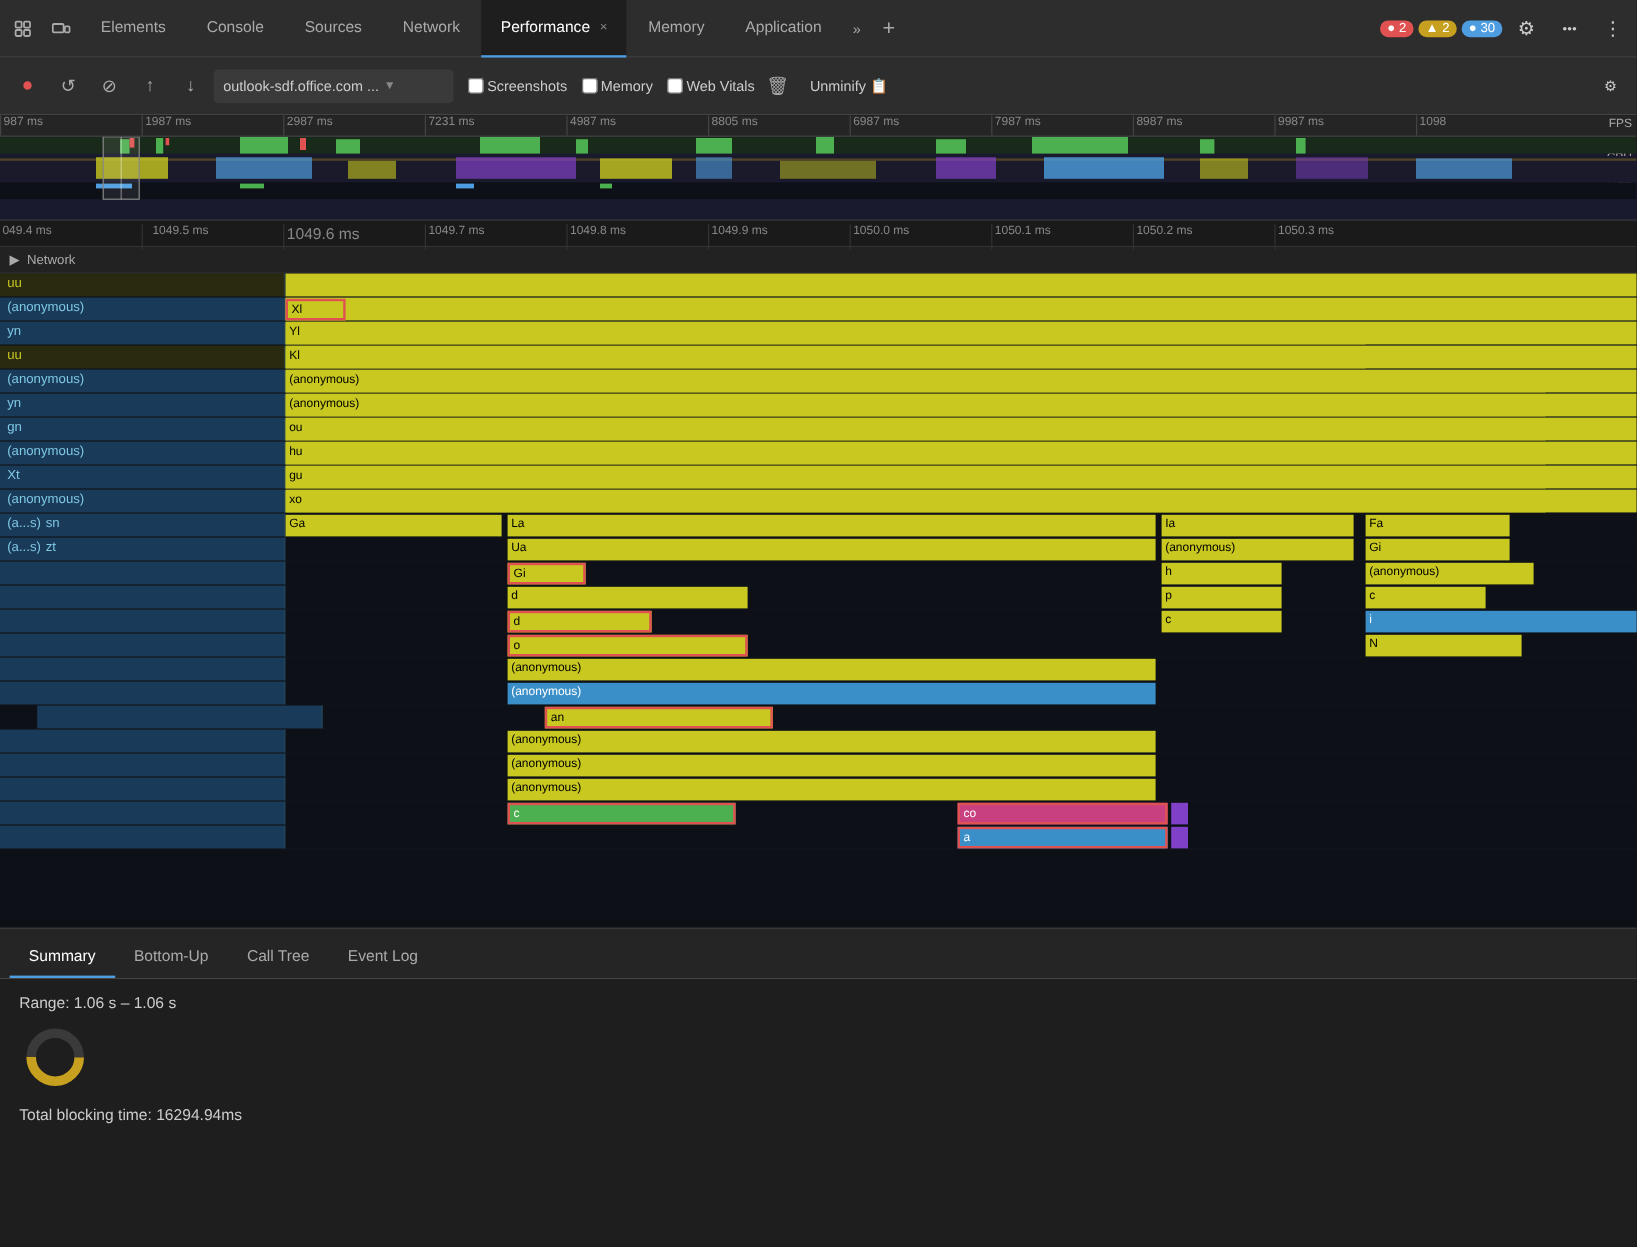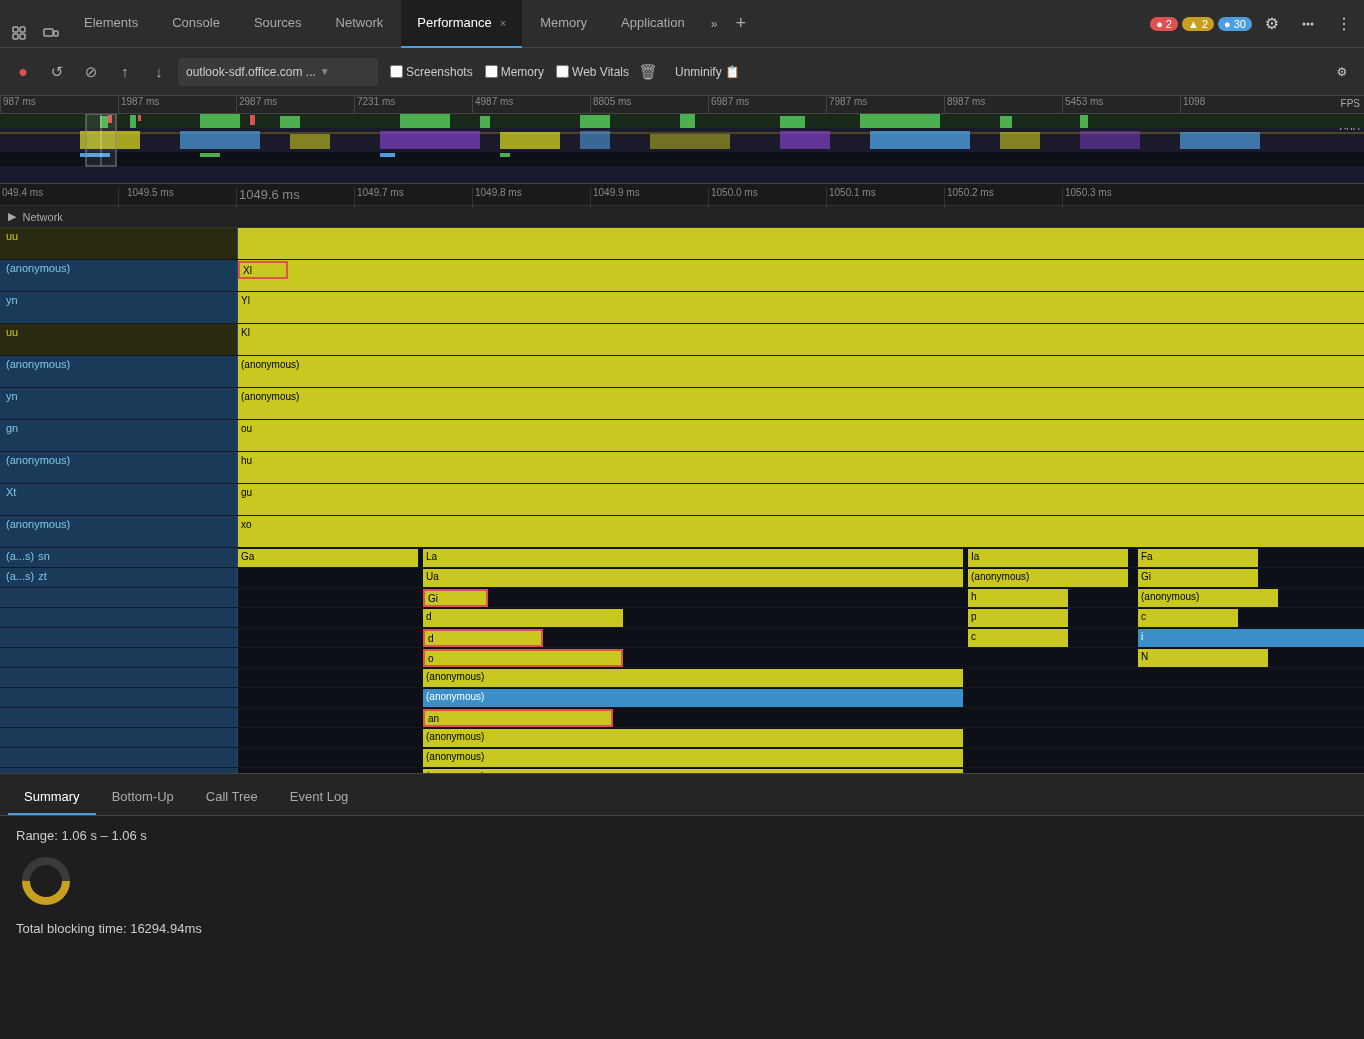--- a/index.html
+++ b/index.html
@@ -3,21 +3,21 @@
   <meta charset="utf-8">
   <style>
     * { margin: 0; padding: 0; box-sizing: border-box; }
     body { background: #1e1e1e; color: #ccc; font-family: 'Segoe UI', Arial, sans-serif; font-size: 12px; width: 1364px; height: 1039px; overflow: hidden; }
 
     
     .tab-bar {
       display: flex; align-items: center; background: #2d2d2d; height: 48px;
       border-bottom: 1px solid #444; padding: 0 4px;
     }
-    .tab-bar-left { display: flex; align-items: flex-end; gap: 2px; }
+    .tab-bar-left { display: flex; align-items: center; gap: 2px; }
     .tab-icon-btn { width: 30px; height: 30px; display: flex; align-items: center; justify-content: center; color: #aaa; cursor: pointer; border-radius: 4px; }
     .tab { padding: 0 16px; height: 48px; display: flex; align-items: center; cursor: pointer; color: #aaa; border-bottom: 2px solid transparent; font-size: 13px; }
     .tab.active { color: #fff; border-bottom: 2px solid #4e9de0; background: #1e1e1e; }
     .tab .close-x { margin-left: 8px; color: #888; font-size: 11px; }
     .tab-more { padding: 0 8px; height: 48px; display: flex; align-items: center; color: #aaa; cursor: pointer; }
     .tab-add { padding: 0 8px; height: 48px; display: flex; align-items: center; color: #aaa; cursor: pointer; font-size: 18px; }
     .tab-right { margin-left: auto; display: flex; align-items: center; gap: 4px; }
     .badge-red { background: #e05252; color: #fff; border-radius: 10px; padding: 1px 6px; font-size: 11px; }
     .badge-yellow { background: #c8a020; color: #fff; border-radius: 10px; padding: 1px 6px; font-size: 11px; }
     .badge-blue { background: #4e9de0; color: #fff; border-radius: 10px; padding: 1px 6px; font-size: 11px; }
@@ -50,21 +50,21 @@
     .flame-area {
       background: #0d1117; overflow-y: auto; overflow-x: hidden;
       border-bottom: 1px solid #444;
     }
     .flame-ruler {
       display: flex; height: 22px; background: #1a1a1a; border-bottom: 1px solid #333; position: sticky; top: 0; z-index: 10;
     }
     .flame-network-label {
       height: 22px; background: #222; border-bottom: 1px solid #333; display: flex; align-items: center; padding-left: 8px; color: #aaa; font-size: 11px; gap: 6px;
     }
-    .flame-row { display: flex; height: 32px; position: relative; border-bottom: 1px solid rgba(255,255,255,0.03); }
+    .flame-row { display: flex; height: 20px; position: relative; border-bottom: 1px solid rgba(255,255,255,0.03); }
     .flame-row:nth-child(even) { background: rgba(255,255,255,0.01); }
     .flame-left { width: 238px; min-width: 238px; background: #1a2a3a; color: #7ec8e3; font-size: 11px; padding: 2px 6px; border-right: 1px solid #2a4a5a; overflow: hidden; text-overflow: ellipsis; white-space: nowrap; }
     .flame-left.yellow { background: #2a2a10; color: #c8c820; }
     .flame-block { position: absolute; height: 18px; top: 1px; font-size: 10px; overflow: hidden; text-overflow: ellipsis; white-space: nowrap; padding: 2px 3px; cursor: pointer; }
     .fb-yellow { background: #c8c820; color: #000; }
     .fb-blue { background: #3a8fc8; color: #fff; }
     .fb-green { background: #4caf50; color: #fff; }
     .fb-pink { background: #c84080; color: #fff; }
 
     
@@ -189,21 +189,21 @@
   <div class="timeline-ruler" style="position:relative;">
     <span class="ruler-tick" style="left:0px;">987 ms</span>
     <span class="ruler-tick" style="left:118px;">1987 ms</span>
     <span class="ruler-tick" style="left:236px;">2987 ms</span>
     <span class="ruler-tick" style="left:354px;">7231 ms</span>
     <span class="ruler-tick" style="left:472px;">4987 ms</span>
     <span class="ruler-tick" style="left:590px;">8805 ms</span>
     <span class="ruler-tick" style="left:708px;">6987 ms</span>
     <span class="ruler-tick" style="left:826px;">7987 ms</span>
     <span class="ruler-tick" style="left:944px;">8987 ms</span>
-    <span class="ruler-tick" style="left:1062px;">5453 ms</span>
+    <span class="ruler-tick" style="left:1062px;">9987 ms</span>
     <span class="ruler-tick" style="left:1180px;">1098</span>
     <span style="position:absolute;right:4px;top:2px;color:#aaa;font-size:10px;">FPS</span>
     <span style="position:absolute;right:4px;top:30px;color:#aaa;font-size:10px;">CPU</span>
     <span style="position:absolute;right:4px;top:55px;color:#aaa;font-size:10px;">NET</span>
   </div>
 
   <svg width="1364" height="70" style="position:absolute;top:18px;left:0;">
 
     <rect x="0" y="0" width="1364" height="14" fill="#1a2a1a"></rect>
     <rect x="100" y="2" width="8" height="12" fill="#4caf50"></rect>
@@ -405,21 +405,21 @@
     </div>
   </div>
 
   <div class="flame-row" style="height:20px;">
     <div class="flame-left" style="background:#1a3a5a;color:#7ec8e3;"></div>
     <div style="flex:1;background:#0d1117;position:relative;">
       <div class="flame-block fb-blue" style="left:185px;width:540px;">(anonymous)</div>
     </div>
   </div>
 
-  <div class="flame-row" style="height:20px;">
+  <div class="flame-row" style="height:20px;padding-left:31px;">
     <div class="flame-left" style="background:#1a3a5a;color:#7ec8e3;"></div>
     <div style="flex:1;background:#0d1117;position:relative;">
       <div class="flame-block fb-yellow" style="left:185px;width:190px;border:2px solid #e05252;">an</div>
     </div>
   </div>
 
   <div class="flame-row" style="height:20px;">
     <div class="flame-left" style="background:#1a3a5a;color:#7ec8e3;"></div>
     <div style="flex:1;background:#0d1117;position:relative;">
       <div class="flame-block fb-yellow" style="left:185px;width:540px;">(anonymous)</div>

